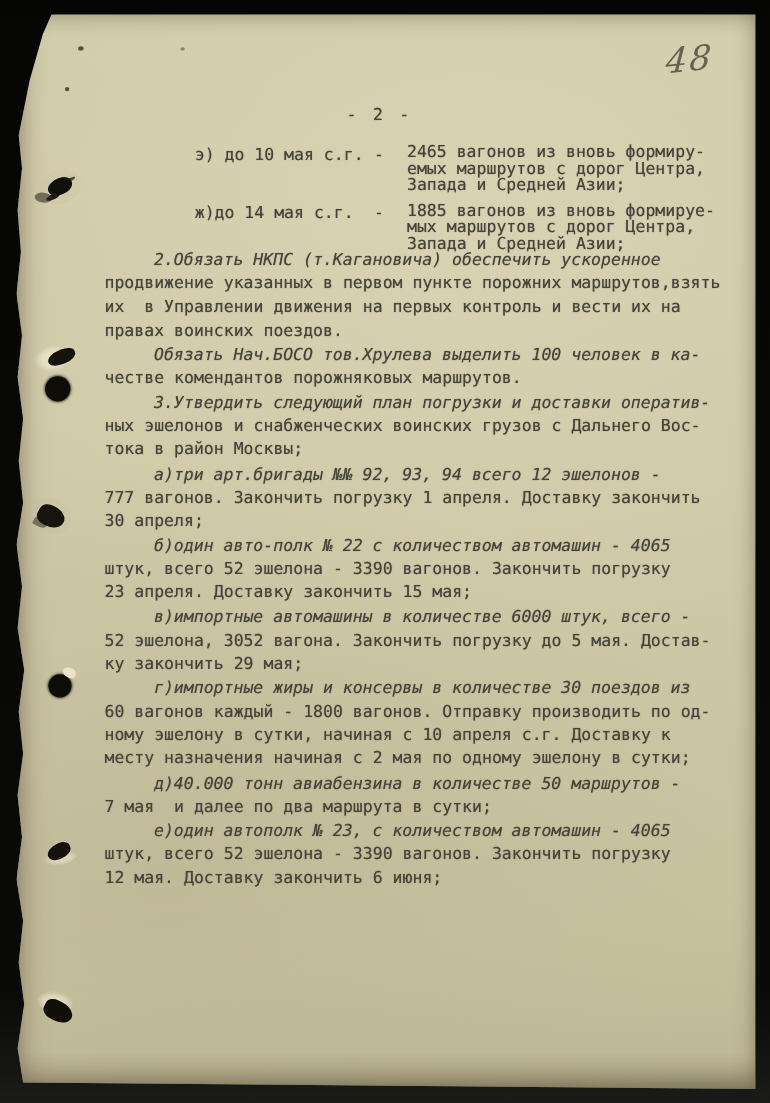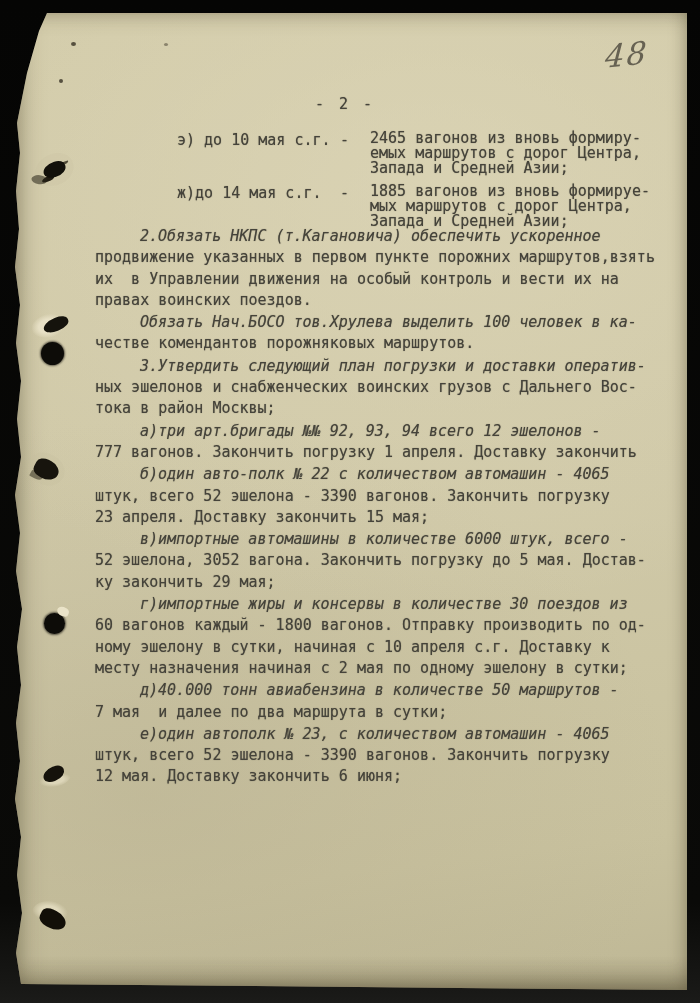--- a/index.html
+++ b/index.html
@@ -105,35 +105,36 @@
           <div class="line">1885 вагонов из вновь формируе-</div>
           <div class="line">мых маршрутов с дорог Центра,</div>
           <div class="line">Запада и Средней Азии;</div>
         </div>
       </div>
     </div>
   <div class="docbody txt" id="docbody">
       <div class="para">
         <div class="line first">2.Обязать НКПС (т.Кагановича) обеспечить ускоренное</div>
         <div class="line">продвижение указанных в первом пункте порожних маршрутов,взять</div>
-        <div class="line">их  в Управлении движения на особый контроль и вести их на</div>
+        <div class="line">их  в Управлении движения на первых контроль и вести их на</div>
         <div class="line">правах воинских поездов.</div>
       </div>
       <div class="para">
         <div class="line first">Обязать Нач.БОСО тов.Хрулева выделить 100 человек в ка-</div>
         <div class="line">честве комендантов порожняковых маршрутов.</div>
       </div>
       <div class="para">
         <div class="line first">3.Утвердить следующий план погрузки и доставки оператив-</div>
         <div class="line">ных эшелонов и снабженческих воинских грузов с Дальнего Вос-</div>
         <div class="line">тока в район Москвы;</div>
       </div>
       <div class="para">
         <div class="line first">а)три арт.бригады №№ 92, 93, 94 всего 12 эшелонов -</div>
         <div class="line">777 вагонов. Закончить погрузку 1 апреля. Доставку закончить</div>
+        <div class="line">30 апреля;</div>
       </div>
       <div class="para">
         <div class="line first">б)один авто-полк № 22 с количеством автомашин - 4065</div>
         <div class="line">штук, всего 52 эшелона - 3390 вагонов. Закончить погрузку</div>
         <div class="line">23 апреля. Доставку закончить 15 мая;</div>
       </div>
       <div class="para">
         <div class="line first">в)импортные автомашины в количестве 6000 штук, всего -</div>
         <div class="line">52 эшелона, 3052 вагона. Закончить погрузку до 5 мая. Достав-</div>
         <div class="line">ку закончить 29 мая;</div>

